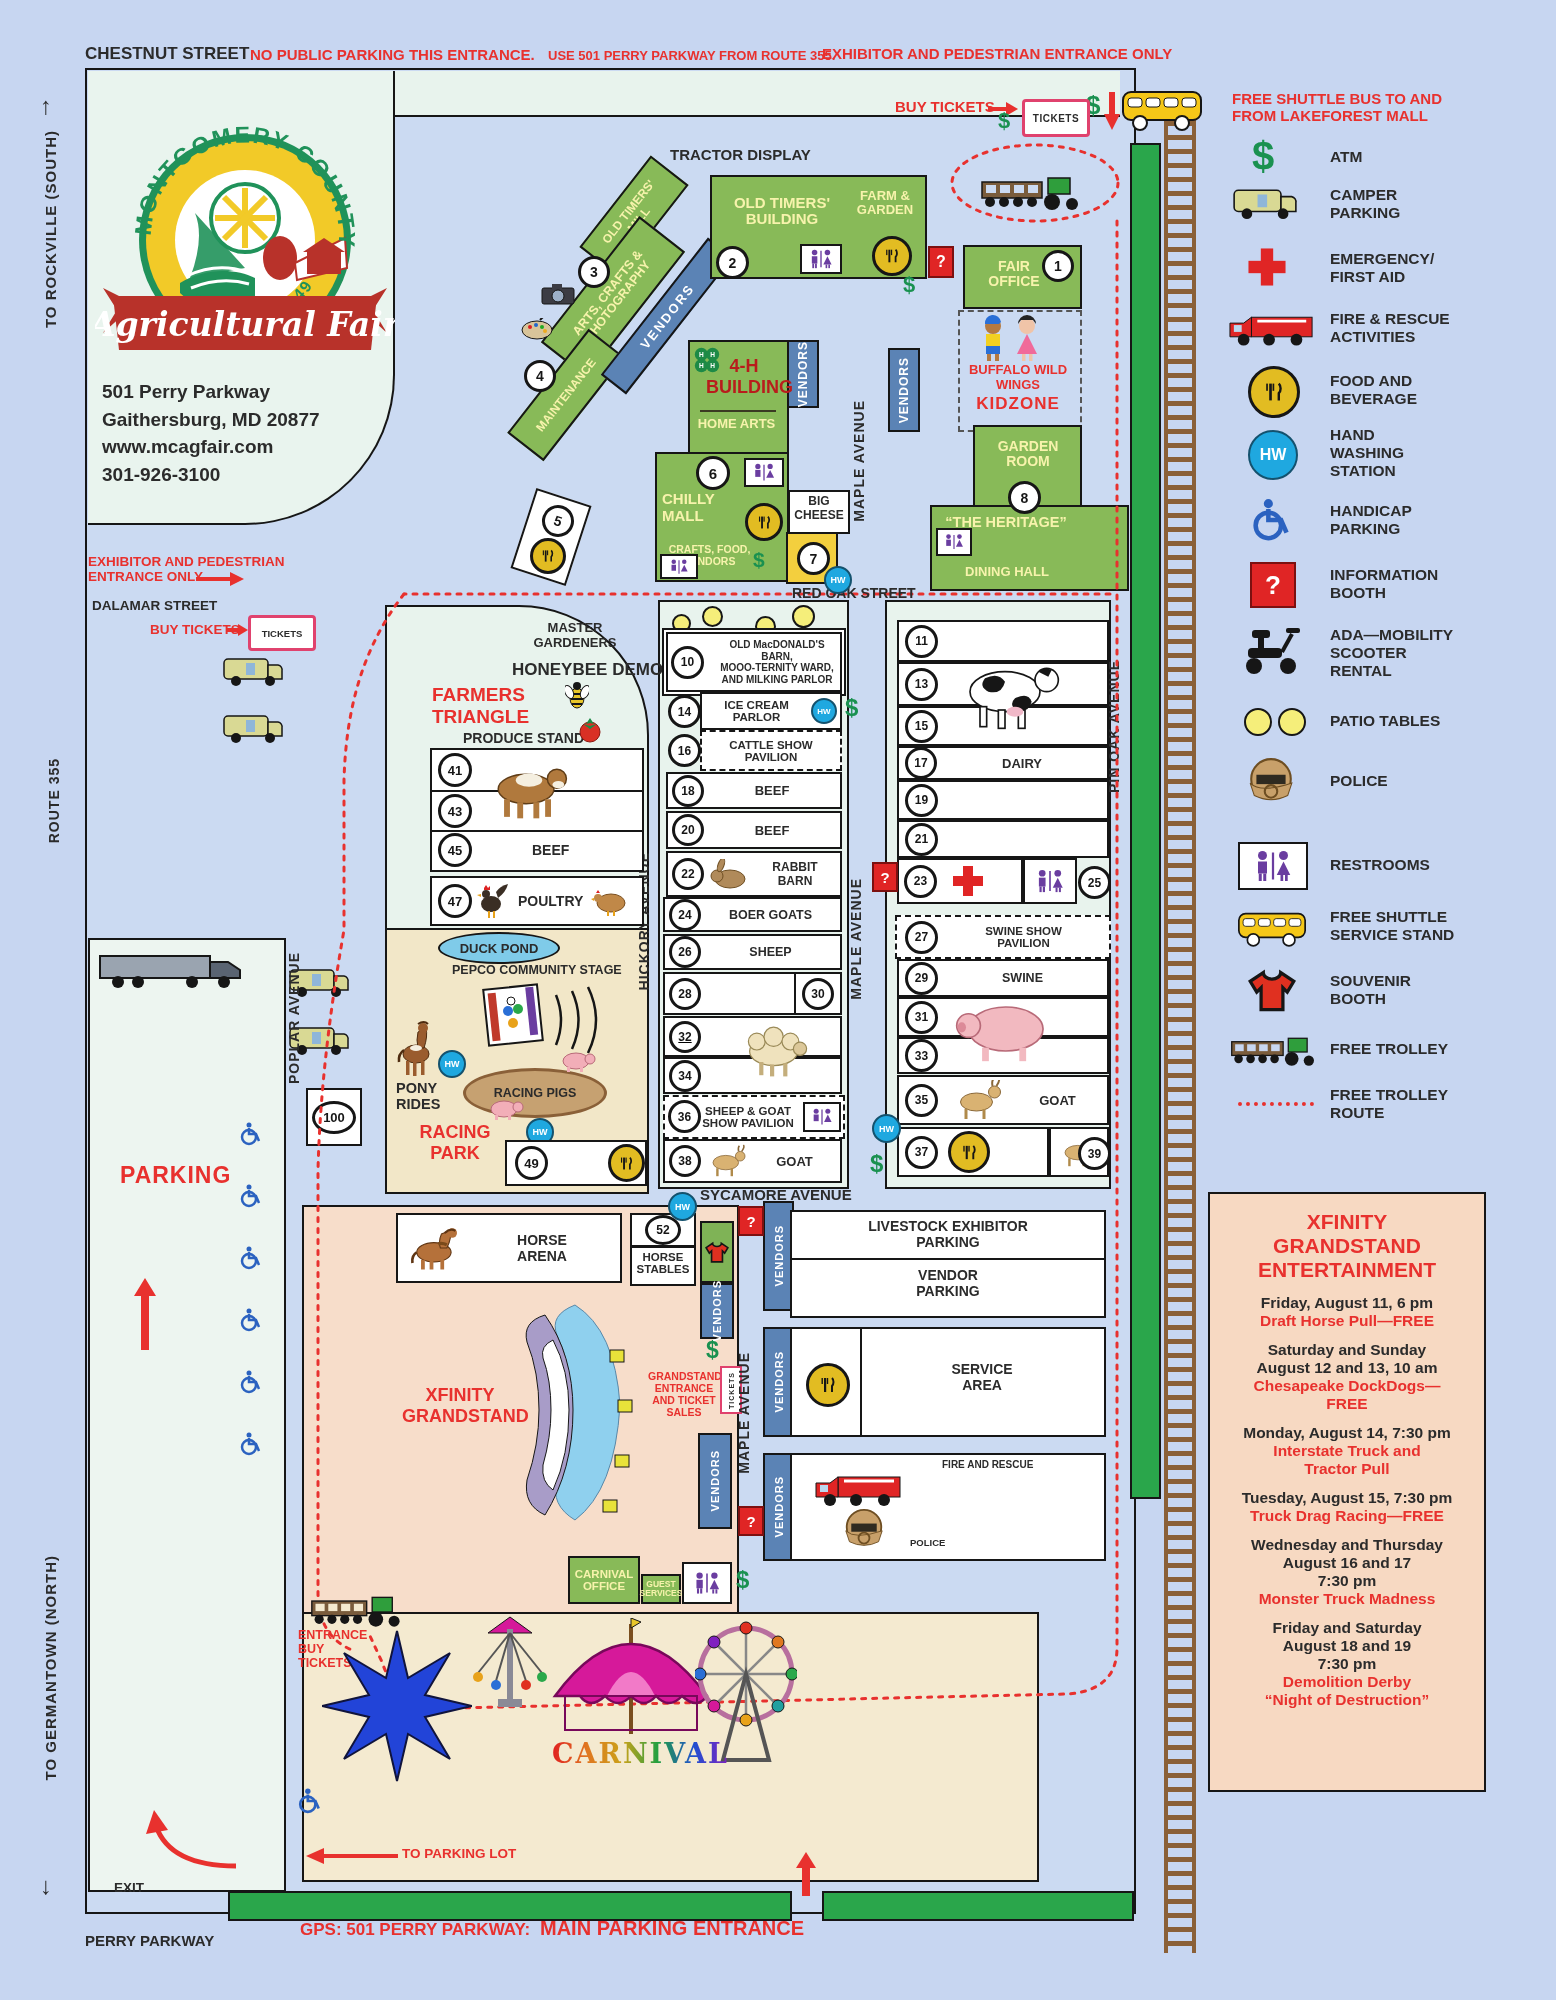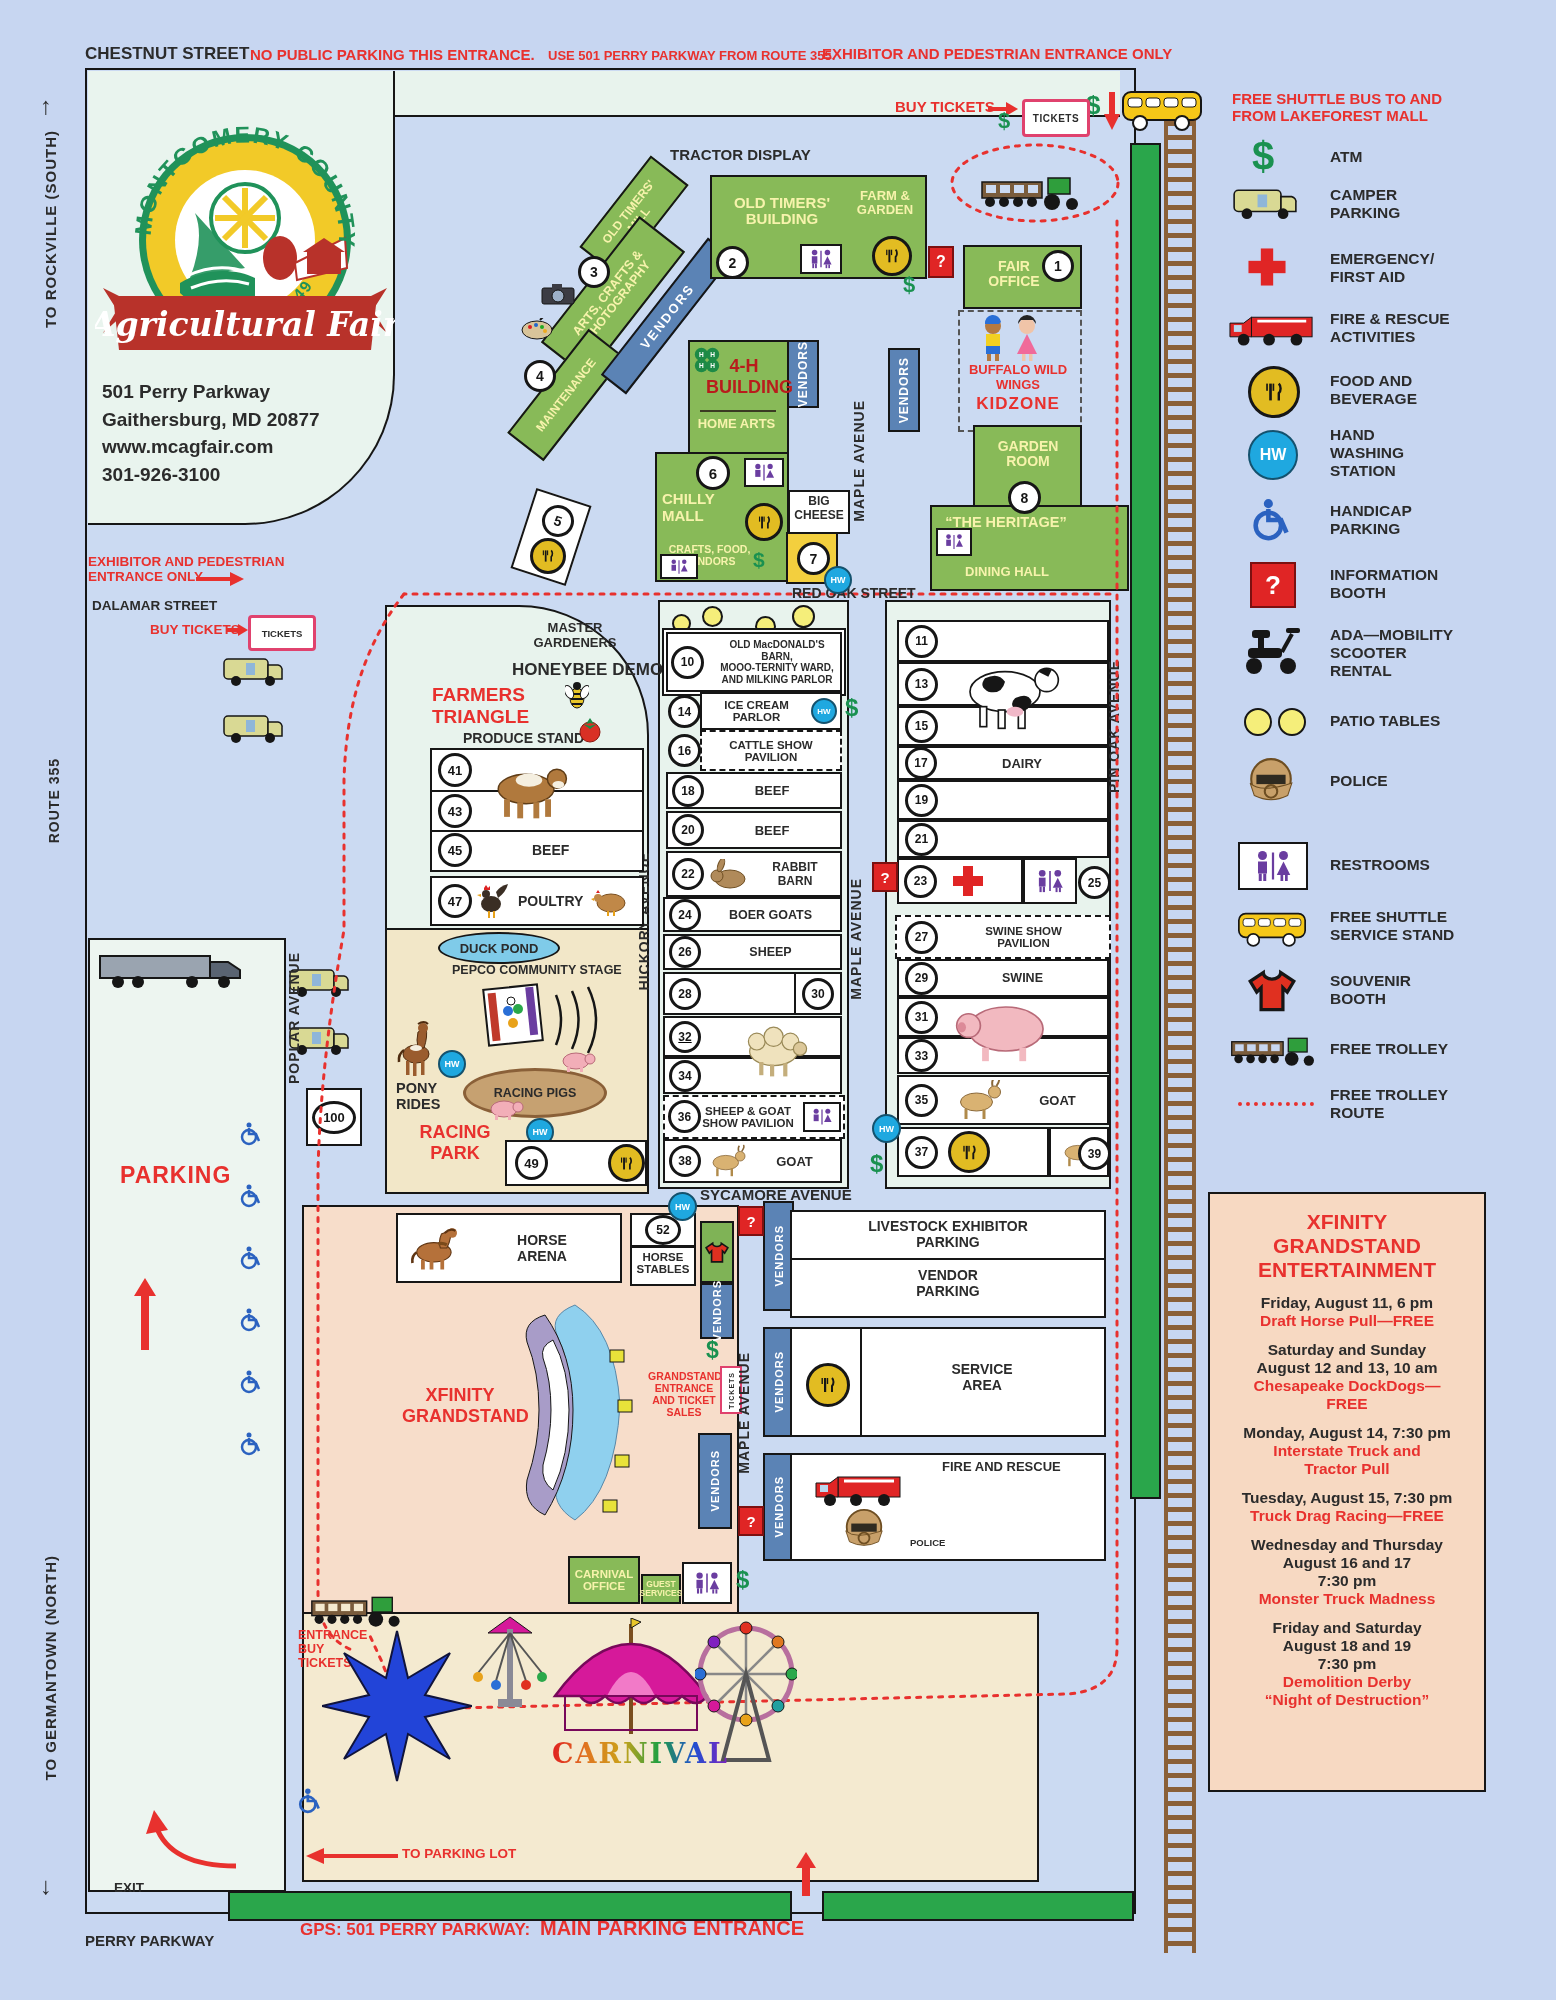--- a/index.html
+++ b/index.html
@@ -773,21 +773,21 @@
           <path d="M14,3 c2,2 2,6 0,8 v6" stroke="#161616" stroke-width="2" fill="none"></path>
         </svg>
       </span>
     <span class="dk pre cen abs" style="left:120px;top:32px;width:140px;font-size:14px;">SERVICE
 AREA</span>
   </div>
   <div class="abs vend" style="left:763px;top:1453px;width:27px;height:104px;z-index:3;">
       <span class="vlab" style="font-size:11px;color:#fff;">VENDORS</span>
     </div>
   <div class="abs wbox" style="left:790px;top:1453px;width:312px;height:104px;z-index:3;">
-    <span class="dk abs" style="left:150px;top:4px;font-size:13px;">FIRE AND RESCUE</span>
+    <span class="dk abs" style="left:150px;top:4px;font-size:10px;">FIRE AND RESCUE</span>
     <svg class="abs" style="left:22px;top:12px;" width="90" height="42" viewBox="0 0 90 42">
         <rect x="24" y="10" width="62" height="20" fill="#e02525" stroke="#161616"></rect>
         <path d="M2,30 v-14 h14 l8,-6 v20 z" fill="#e02525" stroke="#161616"></path>
         <rect x="6" y="18" width="8" height="7" fill="#bcd8ee"></rect>
         <line x1="30" y1="14" x2="80" y2="14" stroke="#fff" stroke-width="3"></line>
         <circle cx="16" cy="33" r="6" fill="#161616"></circle>
         <circle cx="42" cy="33" r="6" fill="#161616"></circle>
         <circle cx="70" cy="33" r="6" fill="#161616"></circle>
       </svg>
     <svg class="abs" style="left:52px;top:52px;" width="40" height="44" viewBox="0 0 44 48">

